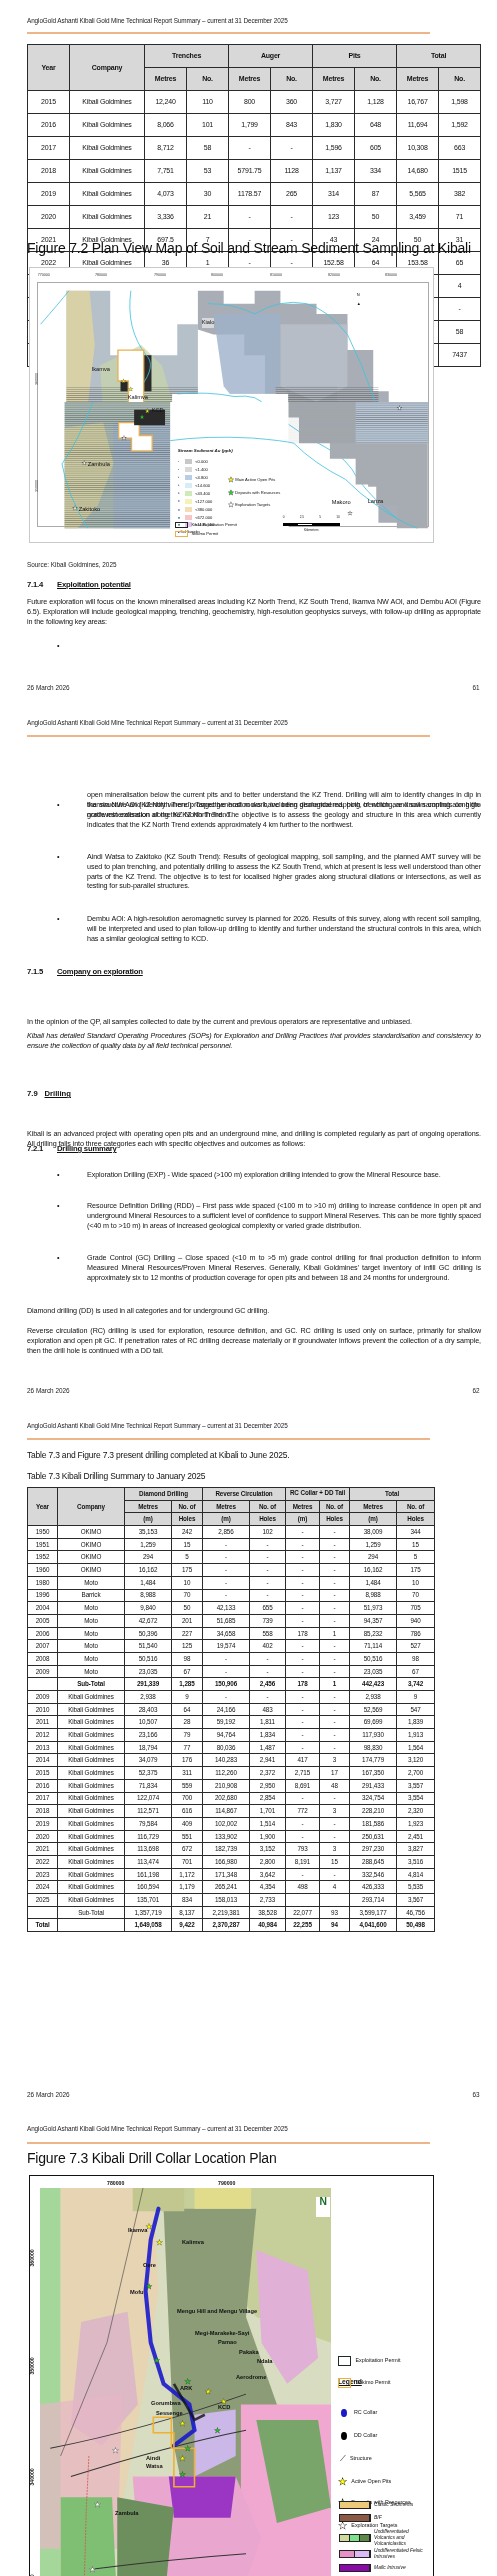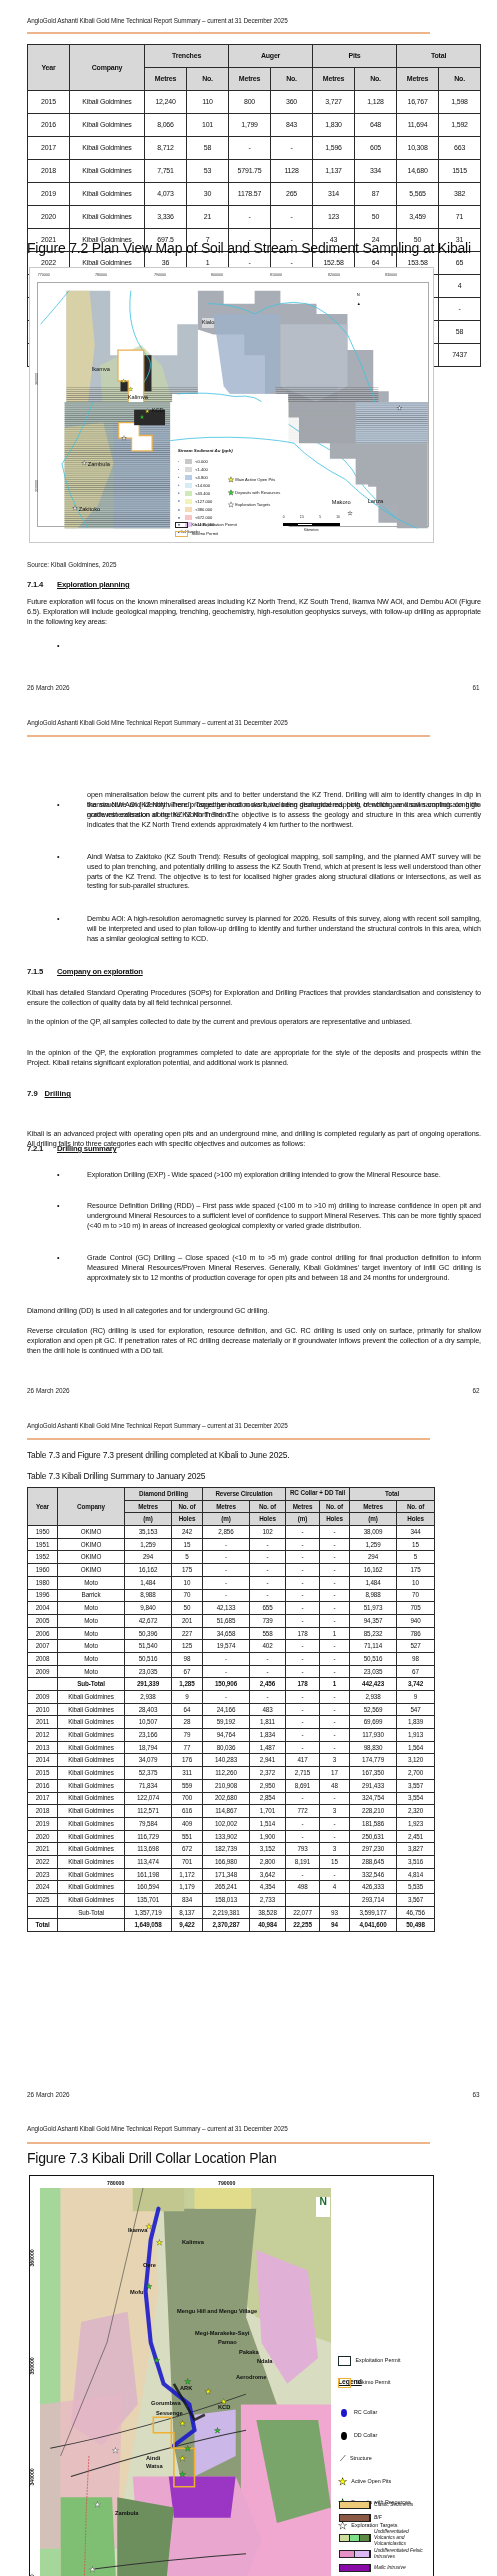--- a/index.html
+++ b/index.html
@@ -394,21 +394,21 @@
       <span class="sw" style="border:1px solid #222; width:13.4px; height:6.2px;"></span>
       <span>Kibali Exploitation Permit</span>
     </div>
   <div class="leg-row" style="left: 175px; top: 529px;">
       <span class="sw" style="border:1px solid #e8b050; width:13.4px; height:6.2px;"></span>
       <span>Sokimo Permit</span>
     </div>
 
   <div class="source" style="top: 560px;">Source: Kibali Goldmines, 2025</div>
 
-  <div class="h3" style="top: 580px;"><span class="num">7.1.4</span><span class="ttl">Exploration planning</span></div>
+  <div class="h3" style="top: 580px;"><span class="num">7.1.4</span><span class="ttl">Exploitation potential</span></div>
 
   <div class="para" style="top: 597px;">Future exploration will focus on the known mineralised areas including KZ North Trend, KZ South Trend, Ikamva NW AOI, and Dembu AOI (Figure 6.5). Exploration will include geological mapping, trenching, geochemistry, high-resolution geophysics surveys, with follow-up drilling as appropriate in the following key areas:</div>
 
   <div class="bullet" style="top: 641px;">
       <span class="dot">•</span>
     </div>
 
   <div class="footer-date" style="top: 683px;">26 March 2026</div>
   <div class="footer-page" style="top: 683px;">61</div>
 
@@ -431,23 +431,22 @@
 
   <div class="bullet" style="top: 914px;">
       <span class="dot">•</span>
       <span class="btext">Dembu AOI: A high-resolution aeromagnetic survey is planned for 2026. Results of this survey, along with recent soil sampling, will be interpreted and used to plan follow-up drilling to identify and further understand the structural controls in this area, which has a similar geological setting to KCD.</span>
     </div>
 
   <div class="h3" style="top:988px; top:988px;"></div>
 
   <div class="h3" style="top: 967px;"><span class="num">7.1.5</span><span class="ttl">Company on exploration</span></div>
 
-  <div class="para" style="top: 988px;">Kibali has detailed Standard Operating Procedures (SOPs) for Exploration and Drilling Practices that provides standardisation and consistency to ensure the collection of quality data by all field technical personnel.</div>
+  <div class="para" style="top: 1031px; font-style: italic;">Kibali has detailed Standard Operating Procedures (SOPs) for Exploration and Drilling Practices that provides standardisation and consistency to ensure the collection of quality data by all field technical personnel.</div>
   <div class="para" style="top: 1017px;">In the opinion of the QP, all samples collected to date by the current and previous operators are representative and unbiased.</div>
-  <div class="para" style="top: 1048px;">In the opinion of the QP, the exploration programmes completed to date are appropriate for the style of the deposits and prospects within the Project. Kibali retains significant exploration potential, and additional work is planned.</div>
 
   <div class="h2" style="top: 1089px;"><span class="num">7.9</span><span class="ttl">Drilling</span></div>
 
   <div class="h3" style="top: 1112px; margin-top: 32px;"><span class="num">7.2.1</span><span class="ttl">Drilling summary</span></div>
 
   <div class="para" style="top: 1129px;">Kibali is an advanced project with operating open pits and an underground mine, and drilling is completed regularly as part of ongoing operations. All drilling falls into three categories each with specific objectives and outcomes as follows:</div>
 
   <div class="footer-date" style="top: 1386px;">26 March 2026</div>
   <div class="footer-page" style="top: 1386px;">62</div>
 

